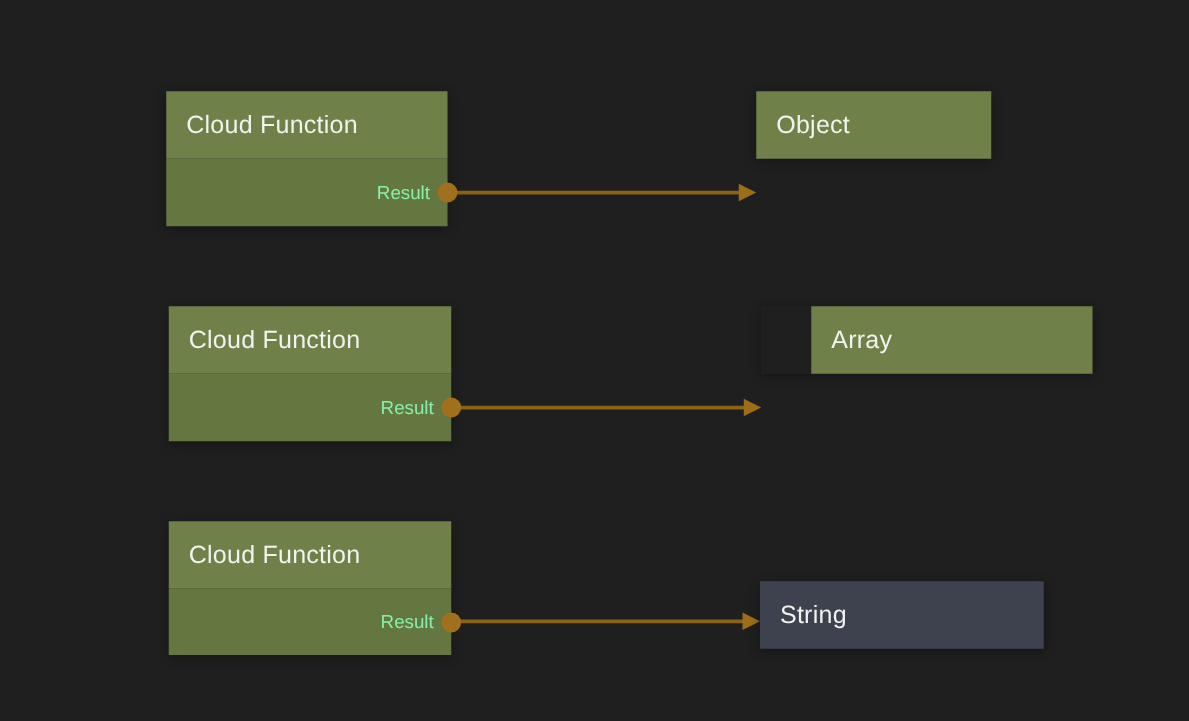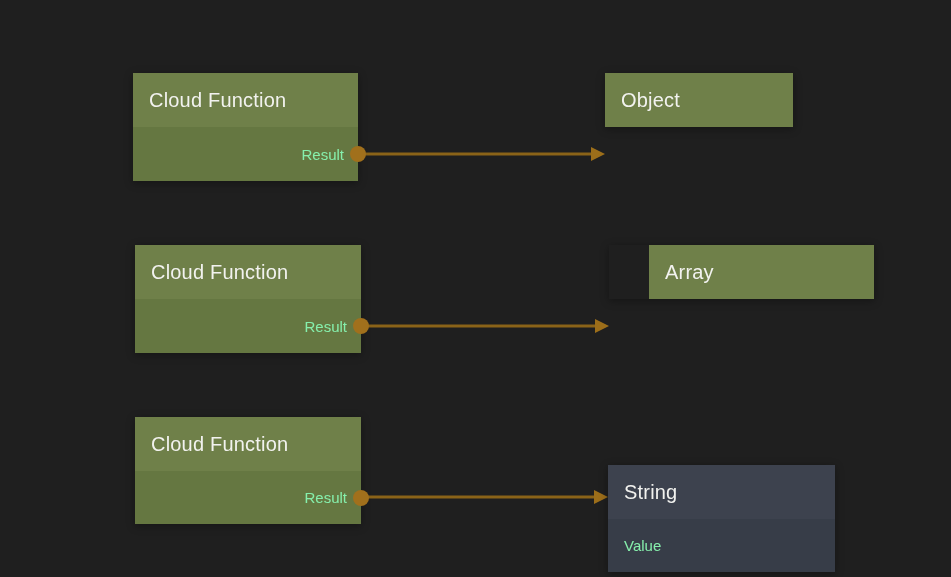--- a/index.html
+++ b/index.html
@@ -122,20 +122,15 @@
     <div class="node-body">
       <div class="port-row output">
         <span>Result</span>
         <span class="port-dot"></span>
       </div>
     </div>
   </div>
 
   <div class="node slate h107" style="left:608px; top:417px; width:227px;margin-top:48px;">
     <div class="node-header">String</div>
-    <div class="node-body">
-      <div class="port-row input">
-        <span>Value</span>
-      </div>
-    </div>
   </div>
 
 </div>
 
 </body></html>

